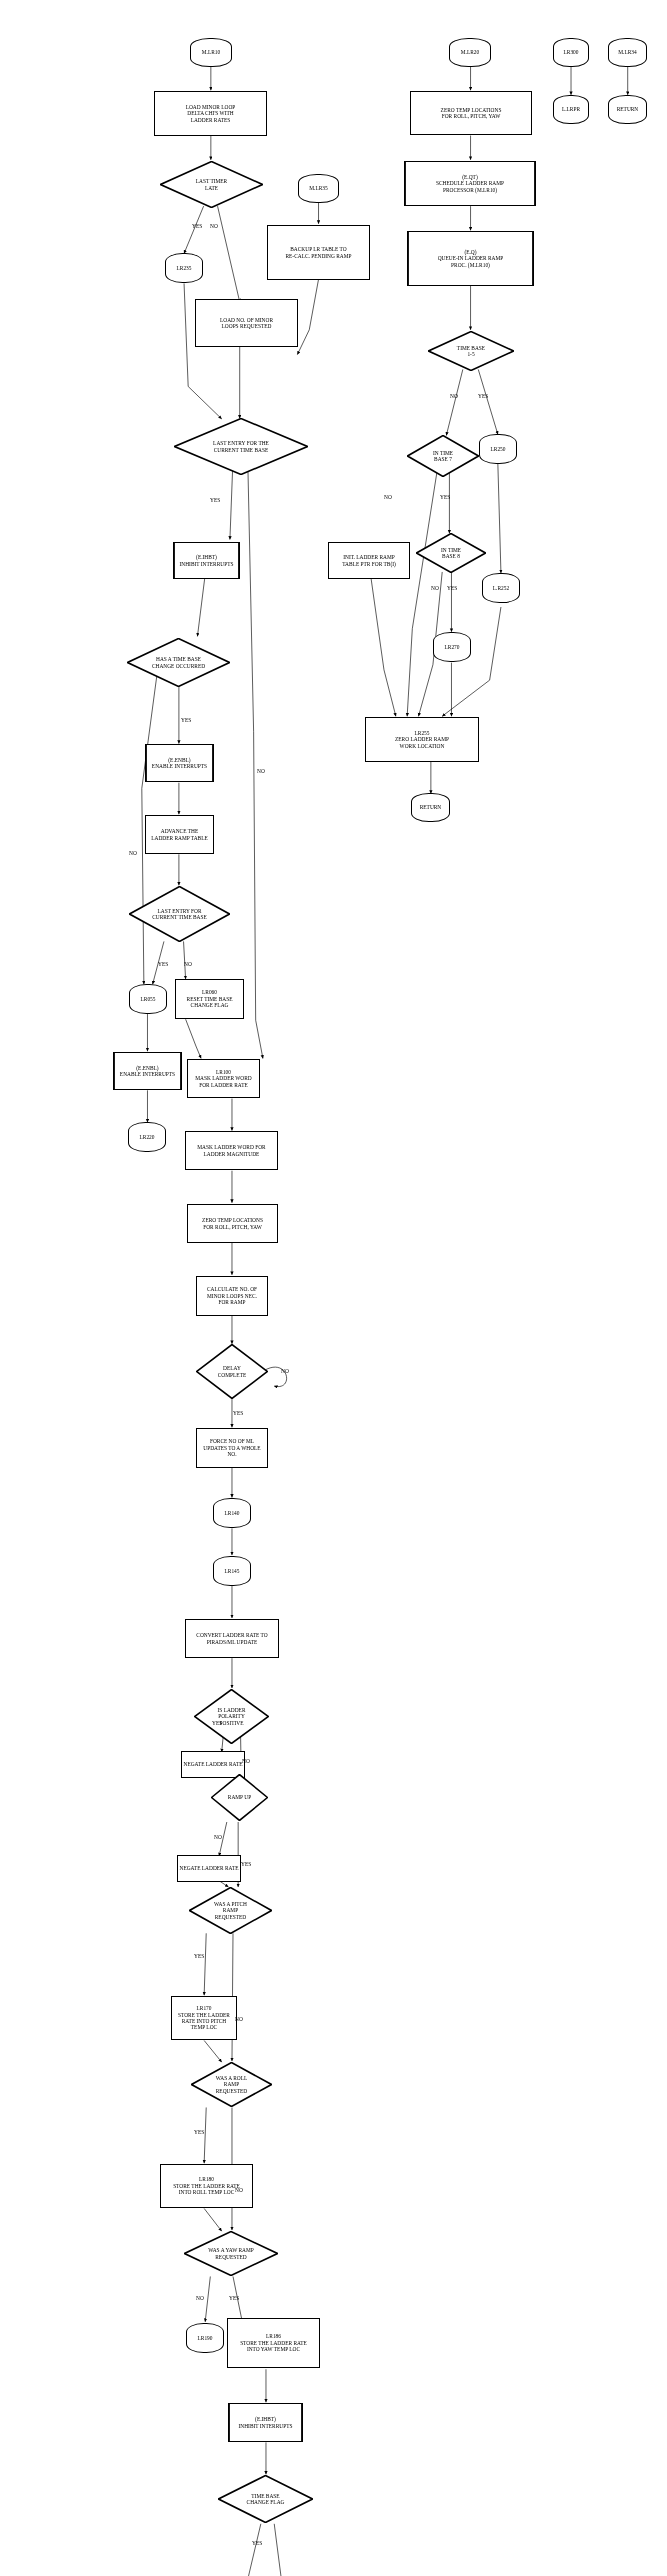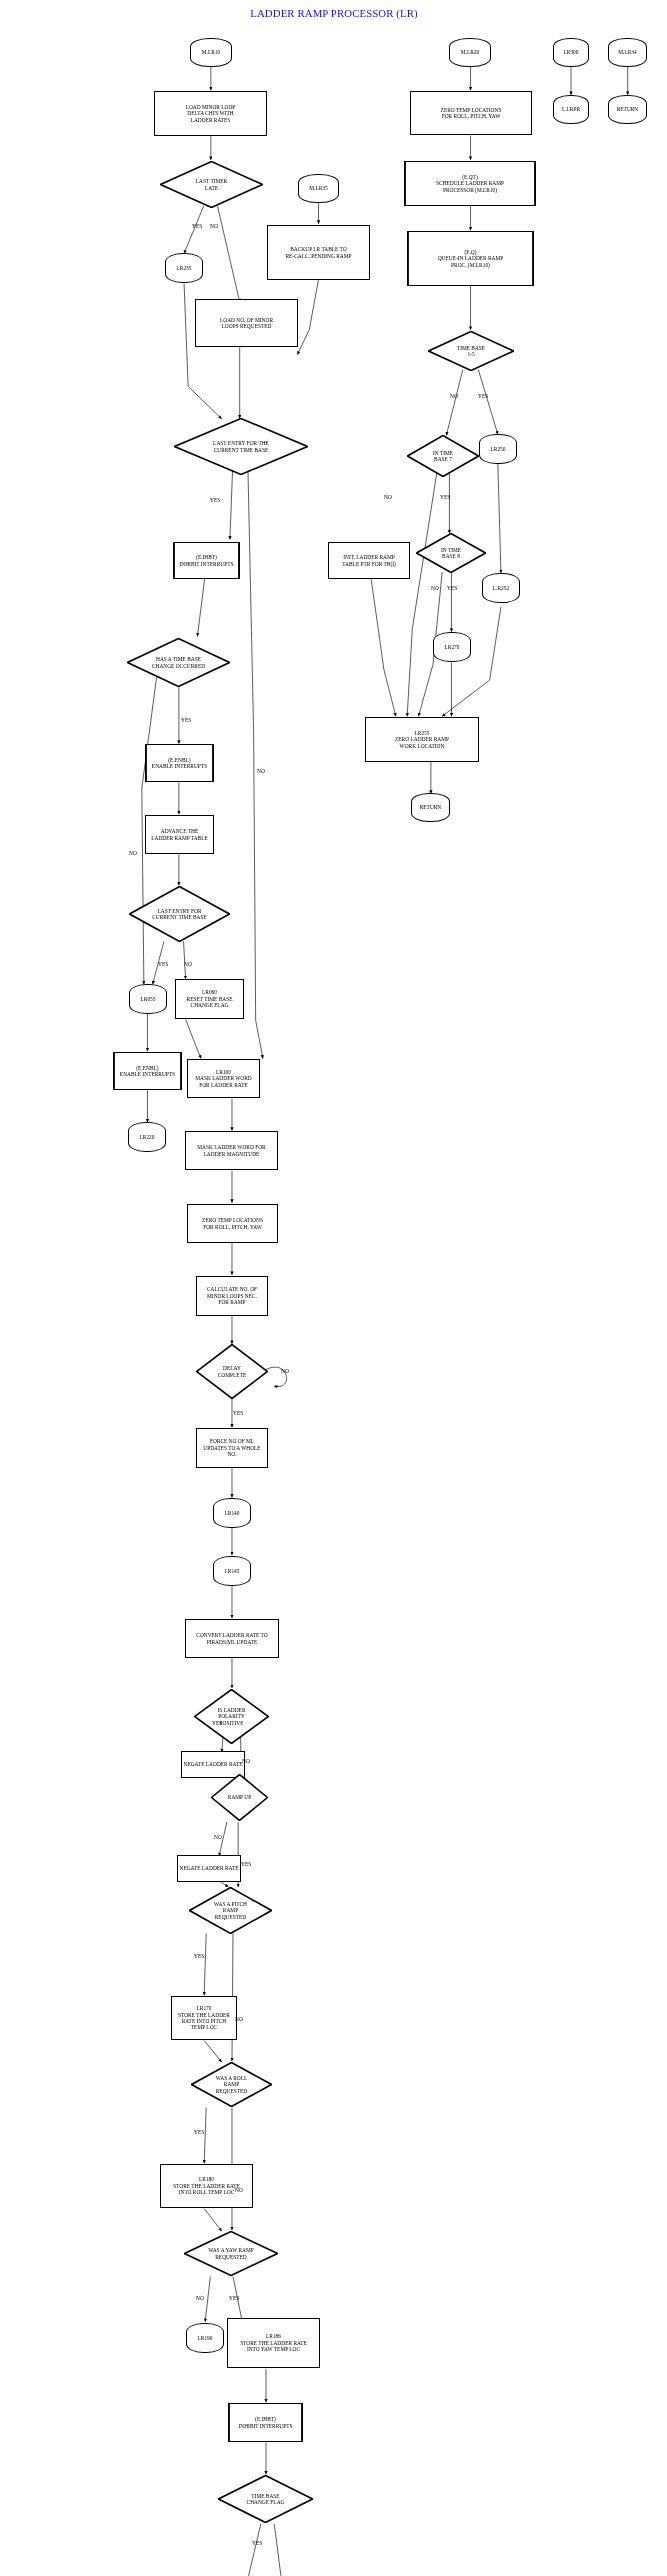--- a/index.html
+++ b/index.html
@@ -21,21 +21,20 @@
   
   .elabel{position:absolute;font-size:5.4px;font-family:"Liberation Serif",serif;color:#000;
           white-space:nowrap;}
   svg.wires{position:absolute;left:0;top:0;width:668px;height:2935px;overflow:visible;}
 </style>
 </head>
 <body>
 
 <div id="page">
 
-  <div id="title">LADDER RAMP PROCESSOR (LR)</div>
 
   <svg class="wires" viewBox="0 0 1296 5696" xmlns="http://www.w3.org/2000/svg">
     <defs>
       <marker id="ah" markerWidth="10" markerHeight="10" refX="6.5" refY="3.2" orient="auto" markerUnits="userSpaceOnUse">
         <path d="M0,0 L7,3.2 L0,6.4 z" fill="#000"></path>
       </marker>
     </defs>
     <g stroke="#000" stroke-width="1.25" fill="none" marker-end="url(#ah)">
 
       <path d="M409,129 L409,175"></path>

